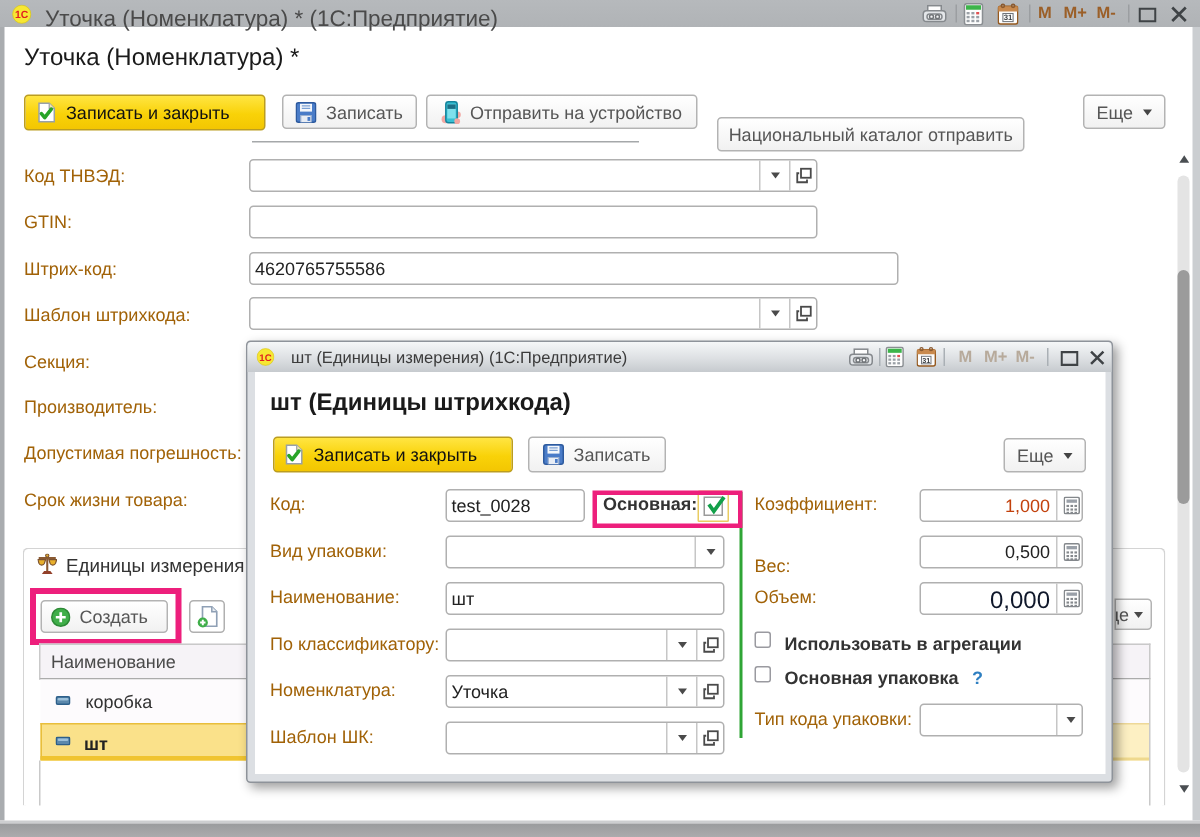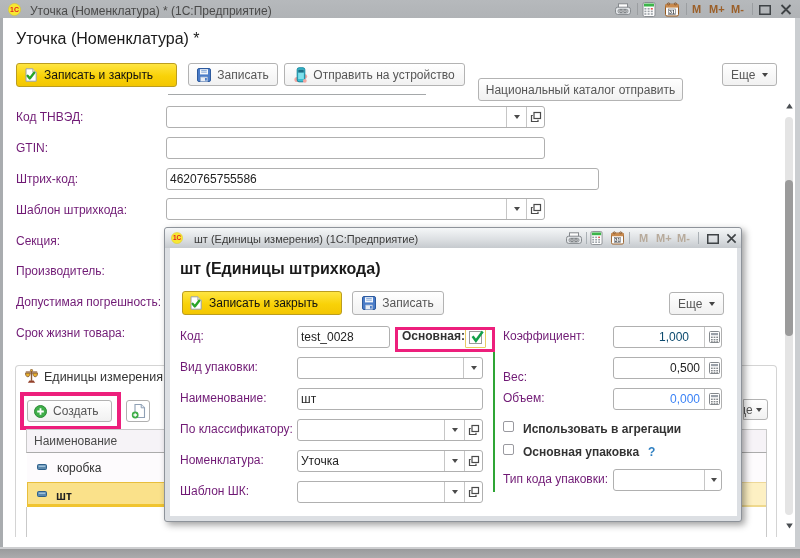--- a/index.html
+++ b/index.html
@@ -1,19 +1,19 @@
 <!DOCTYPE html>
 <html><head>
 <meta charset="utf-8">
 <style>
 * { margin:0; padding:0; box-sizing:border-box; }
 html,body { width:800px; height:558px; overflow:hidden; }
 body { position:relative; font-family:"Liberation Sans", sans-serif; background:#fff; }
 .abs { position:absolute; }
-.lbl { position:absolute; font-size:12px; color:#701a75; white-space:nowrap; }
+.lbl { position:absolute; font-size:12px; color:#a16207; white-space:nowrap; }
 .inp { position:absolute; background:#fff; border:1px solid #b0b0b0; border-radius:3px; font-size:12px; color:#222; }
 .btn { position:absolute; background:linear-gradient(#ffffff,#f1f1f1); border:1px solid #b3b3b3; border-radius:3px; font-size:12px; color:#565656; display:flex; align-items:center; justify-content:center; white-space:nowrap; }
 .ybtn { position:absolute; background:linear-gradient(#ffe542,#f9d208 55%,#f3c602); border:1px solid #bb9d20; border-radius:3px; font-size:12px; font-weight:normal; color:#111; display:flex; align-items:center; justify-content:center; white-space:nowrap; }
 .arrow-d { width:0; height:0; border-left:3px solid transparent; border-right:3px solid transparent; border-top:4px solid #4a4a4a; }
 .dropzone { position:absolute; top:0; bottom:0; border-left:1px solid #c6c6c6; display:flex; align-items:center; justify-content:center; }
 .chip { position:absolute; background:#fff; border:1px solid #b0b0b0; border-radius:3px; display:flex; align-items:center; justify-content:center; }
 </style>
 </head>
 <body>
 
@@ -22,21 +22,21 @@
 <div class="abs" style="left:0;top:18px;width:3px;height:529px;background:#a9acaf;"></div>
 <div class="abs" style="left:795px;top:18px;width:5px;height:529px;background:#cbced1;"></div>
 
 <div class="abs" style="left:0;top:547px;width:800px;height:2px;background:#cdced0;"></div>
 <div class="abs" style="left:0;top:549px;width:800px;height:9px;background:linear-gradient(#9a9b9d,#ababad);"></div>
 
 <svg class="abs" style="left:8px;top:3px;" width="13" height="13" viewBox="0 0 15 15">
  <circle cx="7.5" cy="7.5" r="7" fill="#f7e733" stroke="#d8c410" stroke-width="0.5"></circle>
  <text x="7.5" y="10.5" font-size="8" font-weight="bold" fill="#e02020" text-anchor="middle" font-family="Liberation Sans">1С</text>
 </svg>
-<div class="abs" style="left:30px;top:4px;font-size:12px;color:#4a4a4a;">Уточка (Номенклатура) *  (1С:Предприятие)</div>
+<div class="abs" style="left:30px;top:4px;font-size:15px;color:#4a4a4a;">Уточка (Номенклатура) *  (1С:Предприятие)</div>
 
 <svg class="abs" style="left:613px;top:3px;" width="20" height="13" viewBox="0 0 20 13">
  <rect x="5.5" y="0.8" width="9" height="5" fill="#fdfdfd" stroke="#85898d"></rect>
  <rect x="2.5" y="4.2" width="15" height="7.2" rx="2.2" fill="#e3e6e9" stroke="#85898d"></rect>
  <rect x="5" y="6.3" width="10" height="3.6" rx="1.8" fill="#f5f6f7" stroke="#85898d"></rect>
  <circle cx="8" cy="8.1" r="1.3" fill="none" stroke="#6f7377"></circle>
  <circle cx="12" cy="8.1" r="1.3" fill="none" stroke="#6f7377"></circle>
 </svg>
 <div class="abs" style="left:637px;top:3px;width:1px;height:12px;background:#9b9ea1;"></div>
 <svg class="abs" style="left:642px;top:2px;" width="14" height="15" viewBox="0 0 14 15">
@@ -340,21 +340,21 @@
         <rect x="4" y="1.5" width="6.5" height="6" fill="#fff" stroke="#4a4a4a" stroke-width="1.2"></rect>
         <path d="M2.8 4.5 h-1.3 v6 h6.5 v-1.8" fill="none" stroke="#4a4a4a" stroke-width="1.2"></path>
       </svg>
     </div>
 </div>
 
 <div class="abs" style="left:493px;top:328px;width:1.5px;height:164px;background:#2fa535;"></div>
 
 <div class="lbl" style="left:503px;top:329px;">Коэффициент:</div>
 <div class="inp" style="left:613px;top:326px;width:109px;height:22px;">
- <div class="abs" style="right:32px;top:3px;font-size:12px;color:#0c4a6e;">1,000</div>
+ <div class="abs" style="right:21px;top:3px;font-size:12px;color:#c2410c;">1,000</div>
  <div class="dropzone" style="left:90px;width:19px;border-left:1px solid #c6c6c6;">
   <svg width="11" height="12" viewBox="0 0 11 12">
         <rect x="0.5" y="0.5" width="10" height="11" rx="1" fill="#fdfdfd" stroke="#84888c"></rect>
         <rect x="2" y="2" width="7" height="2.2" fill="#9aa0a8"></rect>
         <g fill="#84888c">
           <rect x="2" y="5.6" width="1.7" height="1.4"></rect>
           <rect x="4.65" y="5.6" width="1.7" height="1.4"></rect>
           <rect x="7.3" y="5.6" width="1.7" height="1.4"></rect>
           <rect x="2" y="8" width="1.7" height="1.4"></rect>
           <rect x="4.65" y="8" width="1.7" height="1.4"></rect>
@@ -382,21 +382,21 @@
           <rect x="7.3" y="8" width="1.7" height="1.4"></rect>
           <rect x="2" y="10.2" width="1.7" height="1.4"></rect>
           <rect x="4.65" y="10.2" width="1.7" height="1.4"></rect>
           <rect x="7.3" y="10.2" width="1.7" height="1.4"></rect>
         </g>
       </svg>
  </div>
 </div>
 <div class="lbl" style="left:503px;top:391px;">Объем:</div>
 <div class="inp" style="left:613px;top:388px;width:109px;height:22px;">
- <div class="abs" style="right:21px;top:3px;font-size:12px;color:#3b82f6;">0,000</div>
+ <div class="abs" style="right:21px;top:3px;font-size:16px;color:#0f172a;">0,000</div>
  <div class="dropzone" style="left:90px;width:19px;border-left:1px solid #c6c6c6;">
   <svg width="11" height="12" viewBox="0 0 11 12">
         <rect x="0.5" y="0.5" width="10" height="11" rx="1" fill="#fdfdfd" stroke="#84888c"></rect>
         <rect x="2" y="2" width="7" height="2.2" fill="#9aa0a8"></rect>
         <g fill="#84888c">
           <rect x="2" y="5.6" width="1.7" height="1.4"></rect>
           <rect x="4.65" y="5.6" width="1.7" height="1.4"></rect>
           <rect x="7.3" y="5.6" width="1.7" height="1.4"></rect>
           <rect x="2" y="8" width="1.7" height="1.4"></rect>
           <rect x="4.65" y="8" width="1.7" height="1.4"></rect>

